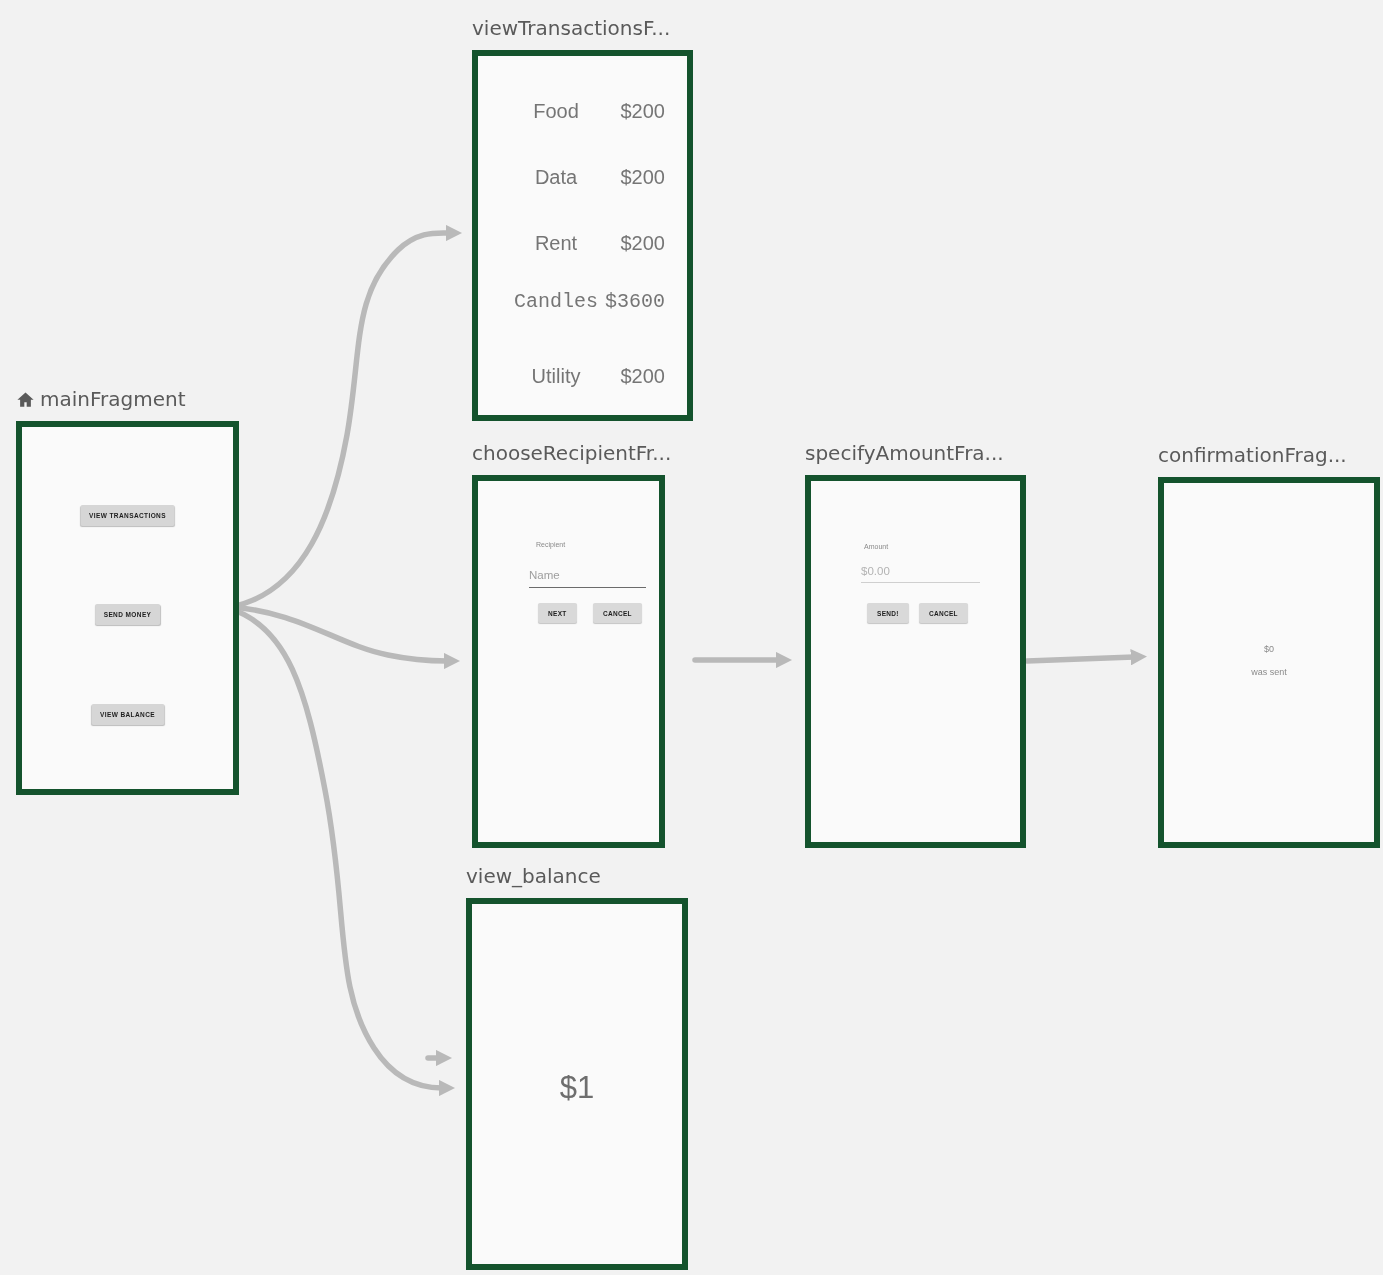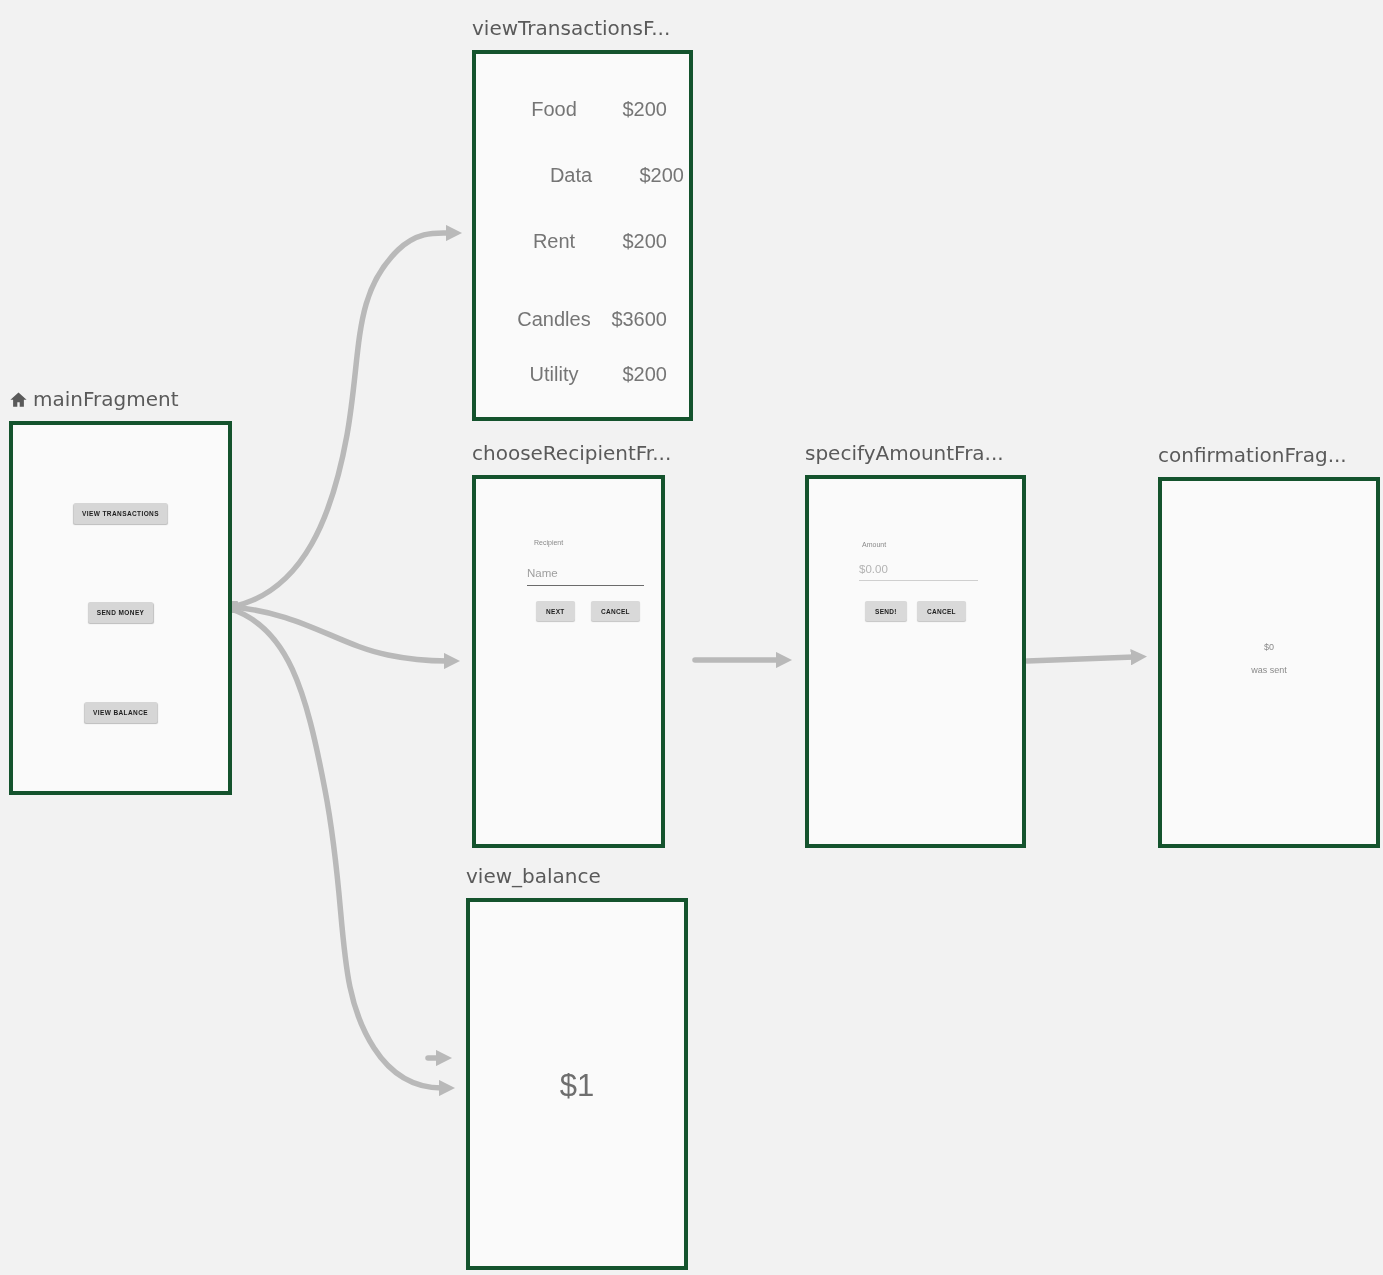--- a/index.html
+++ b/index.html
@@ -11,21 +11,21 @@
   .arrow-layer{position:absolute;left:0;top:0;z-index:1;}
   .fragment{position:absolute;z-index:2;}
   .f-title{
     position:absolute;top:-37px;left:0;height:30px;
     display:flex;align-items:center;gap:5px;
     font-family:"DejaVu Sans",sans-serif;
     font-size:20px;color:#5a5a5a;white-space:nowrap;
   }
   .f-panel{
     position:absolute;left:0;top:0;box-sizing:border-box;
-    background:#fafafa;border:4px solid #14532d;
+    background:#fafafa;border:6px solid #14532d;
   }
   
   .main-btn{
     position:absolute;left:50%;transform:translateX(-50%);
     height:21px;display:flex;align-items:center;justify-content:center;
     background:#d6d6d6;border:0;border-radius:2px;
     box-shadow:0 1px 1px rgba(0,0,0,.25);
     font-family:"Liberation Sans",sans-serif;
     font-size:6.5px;font-weight:bold;letter-spacing:.4px;color:#1d1d1d;
     padding:0 9px;white-space:nowrap;
@@ -67,21 +67,21 @@
   </defs>
   <rect x="226" y="601" width="12" height="12" rx="1" fill="#b9b9b9"></rect>
   <path d="M 231 607 C 305 592 333 512 347 435 C 362 350 352 295 398 250 C 418 231 436 233 449 233" fill="none" stroke="#b9b9b9" stroke-width="5.5" stroke-linecap="round" marker-end="url(#ah)"></path>
   <path d="M 231 607 C 300 612 338 645 388 655 C 412 660 432 661 447 661" fill="none" stroke="#b9b9b9" stroke-width="5.5" stroke-linecap="round" marker-end="url(#ah)"></path>
   <path d="M 231 609 C 288 628 306 690 325 790 C 349 915 334 986 374 1048 C 394 1079 418 1088 442 1088" fill="none" stroke="#b9b9b9" stroke-width="5.5" stroke-linecap="round" marker-end="url(#ah)"></path>
   <path d="M 428 1058 L 439 1058" fill="none" stroke="#b9b9b9" stroke-width="5.5" stroke-linecap="round" marker-end="url(#ah)"></path>
   <path d="M 695 660 L 779 660" fill="none" stroke="#b9b9b9" stroke-width="5.5" stroke-linecap="round" marker-end="url(#ah)"></path>
   <path d="M 1027 661 L 1134 657" fill="none" stroke="#b9b9b9" stroke-width="5.5" stroke-linecap="round" marker-end="url(#ah)"></path>
 </svg>
 
-<div class="fragment" style="left:9px;top:421px;width:223px;height:374px;">
+<div class="fragment" style="left:16px;top:421px;width:223px;height:374px;">
   <div class="f-title">
     <svg class="home-icon-svg" viewBox="0 0 24 24">
       <path d="M12 3.2 1.8 12.3h3.4V21h5.3v-5.6h3V21h5.3v-8.7h3.4z" fill="#5a5a5a"></path>
     </svg>
     <span>mainFragment</span>
   </div>
   <div class="f-panel" style="width:223px;height:374px;">
     <button class="main-btn" style="top:78px;">VIEW TRANSACTIONS</button>
     <button class="main-btn" style="top:177px;">SEND MONEY</button>
     <button class="main-btn" style="top:277px;">VIEW BALANCE</button>
@@ -90,29 +90,29 @@
 
 <div class="fragment" style="left:472px;top:50px;width:221px;height:371px;">
   <div class="f-title">
     <span>viewTransactionsF...</span>
   </div>
   <div class="f-panel" style="width:221px;height:371px;">
     <div class="tx-row" style="top:42px;">
       <span class="tx-label">Food</span>
       <span class="tx-amount">$200</span>
     </div>
-    <div class="tx-row" style="top:108px;padding-left:17px;">
+    <div class="tx-row" style="top:108px;">
       <span class="tx-label">Data</span>
       <span class="tx-amount">$200</span>
     </div>
     <div class="tx-row" style="top:174px;">
       <span class="tx-label">Rent</span>
       <span class="tx-amount">$200</span>
     </div>
-    <div class="tx-row" style="top:252px;">
+    <div class="tx-row" style="top:232px;font-family:Liberation Mono, monospace;">
       <span class="tx-label">Candles</span>
       <span class="tx-amount">$3600</span>
     </div>
     <div class="tx-row" style="top:307px;">
       <span class="tx-label">Utility</span>
       <span class="tx-amount">$200</span>
     </div>
   </div>
 </div>
 

